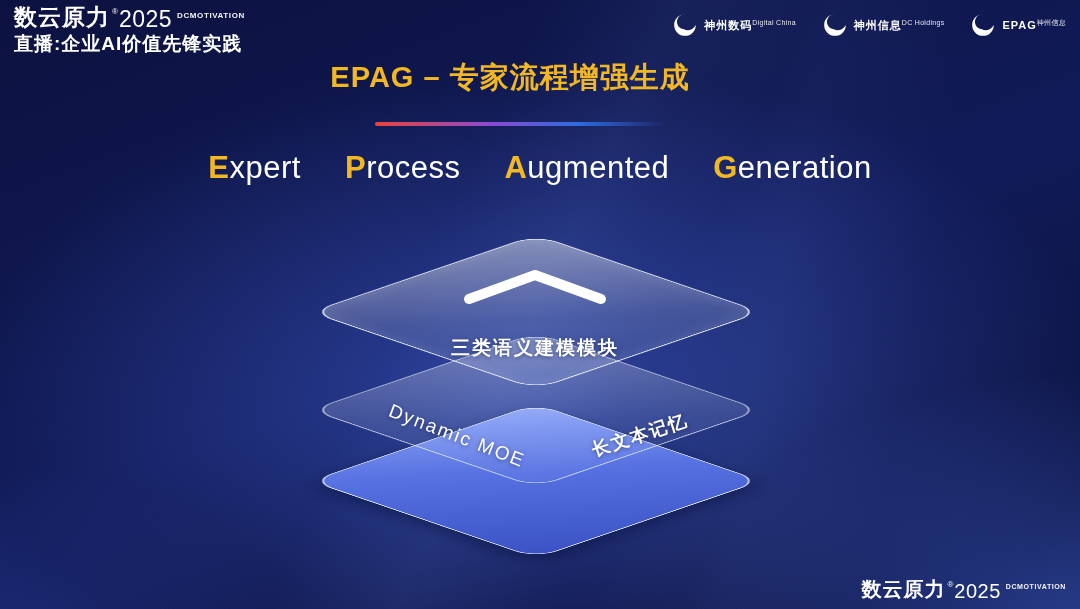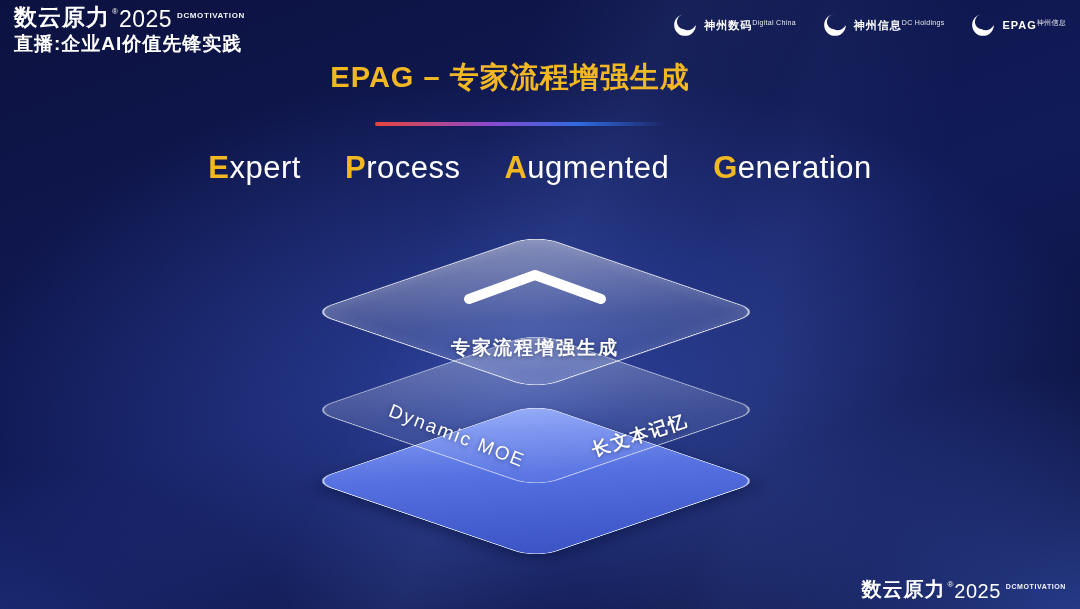--- a/index.html
+++ b/index.html
@@ -137,21 +137,21 @@
     <div class="layer layer-mid"></div>
   </div>
   <div class="layer-wrap wrap-bottom">
     <div class="layer layer-bottom"></div>
   </div>
 
   <svg class="chevron" viewBox="0 0 160 42">
     <path d="M14 33 L80 9 L146 33" stroke="#ffffff" stroke-width="10" fill="none" stroke-linecap="round" stroke-linejoin="round"></path>
   </svg>
 
-  <div class="lbl lbl-top">专家流程增强生成</div>
+  <div class="lbl lbl-top">三类语义建模模块</div>
   <div class="lbl lbl-moe">Dynamic MOE</div>
   <div class="lbl lbl-mem">长文本记忆</div>
 
   <div class="footer-brand">
     <span class="brand-name">数云原力</span>
     <span class="brand-reg">®</span>
     <span class="brand-year">2025</span>
     <span class="brand-sub">
       <span>DC</span>
       <span>MOTIVATION</span>

